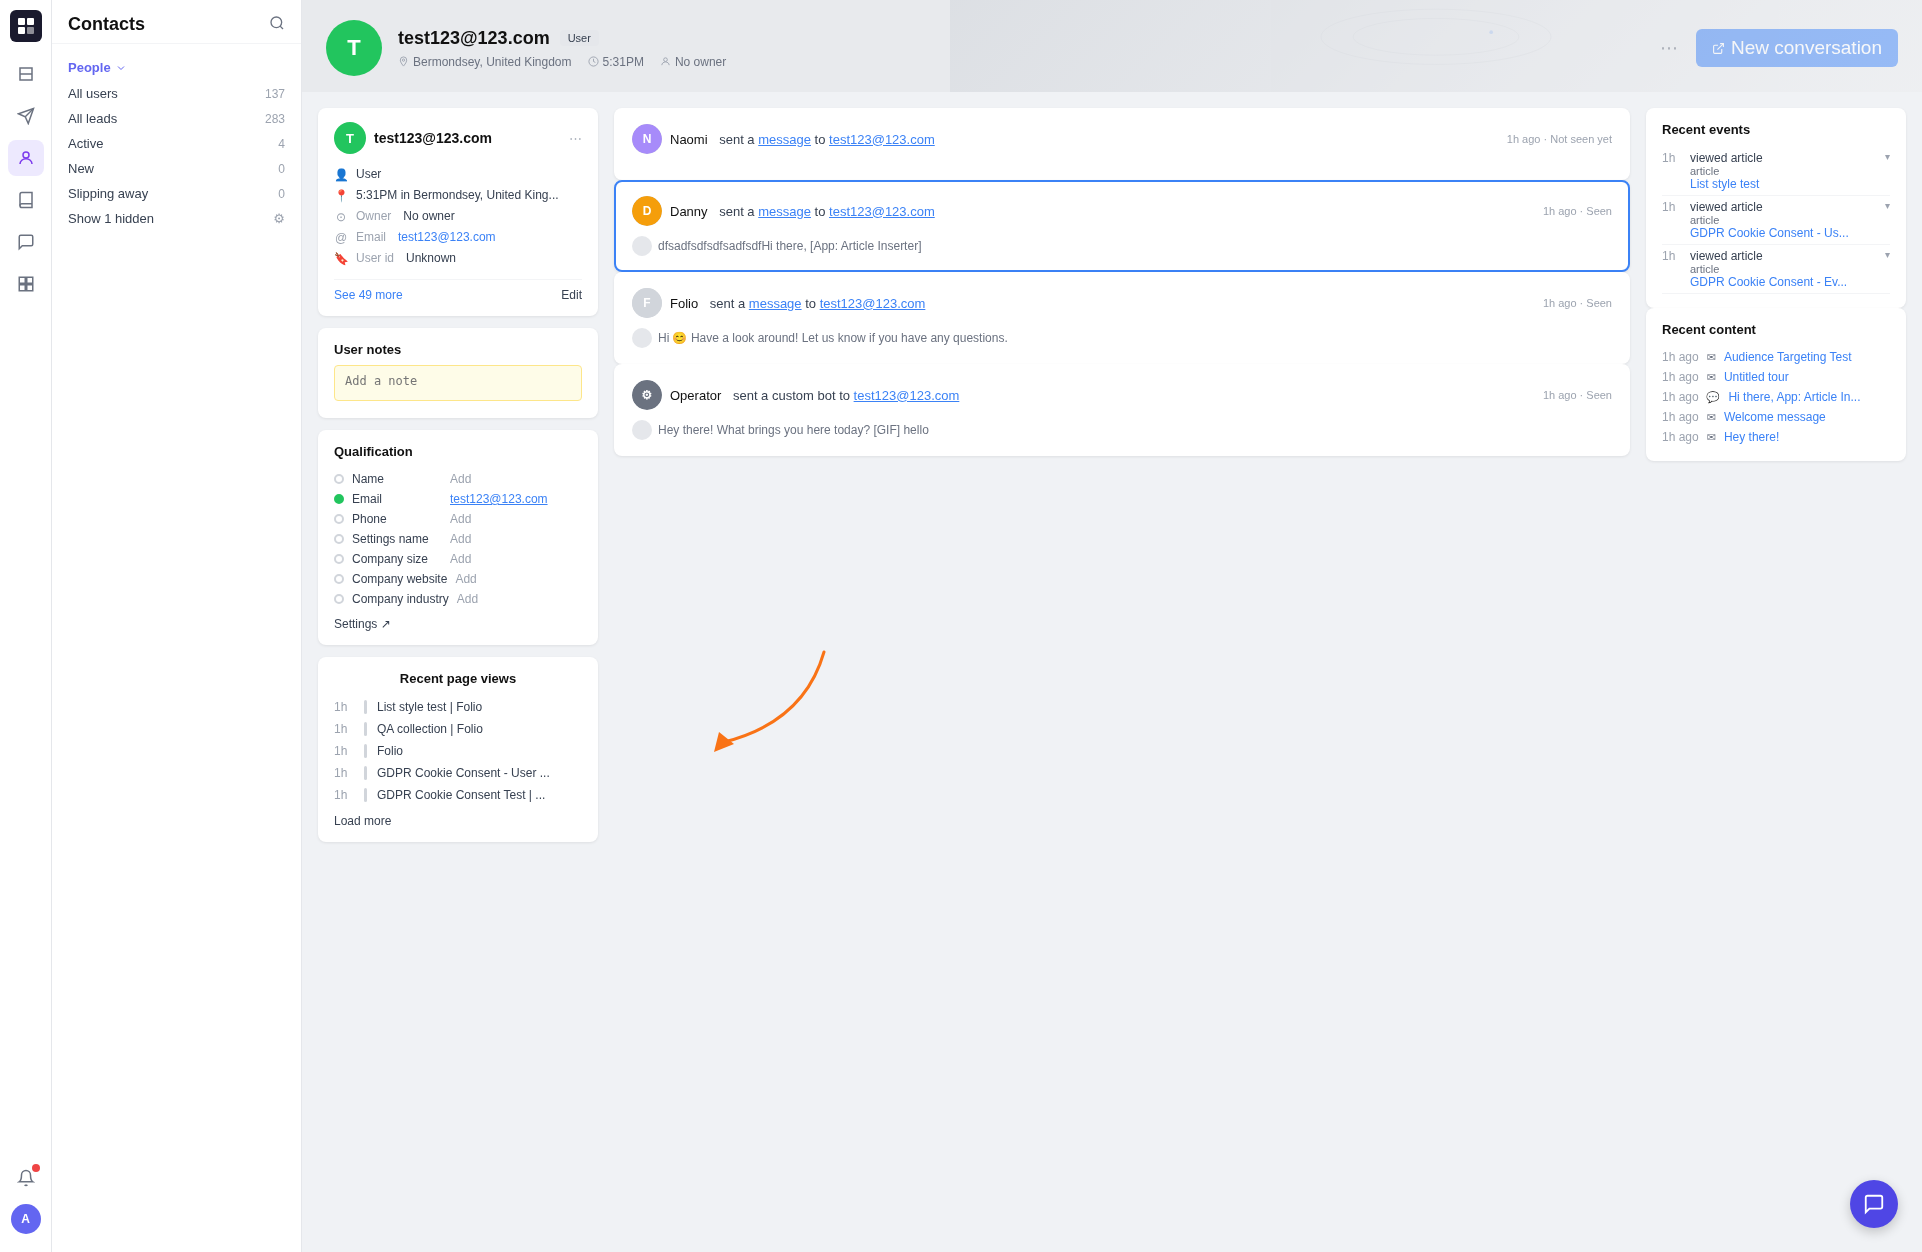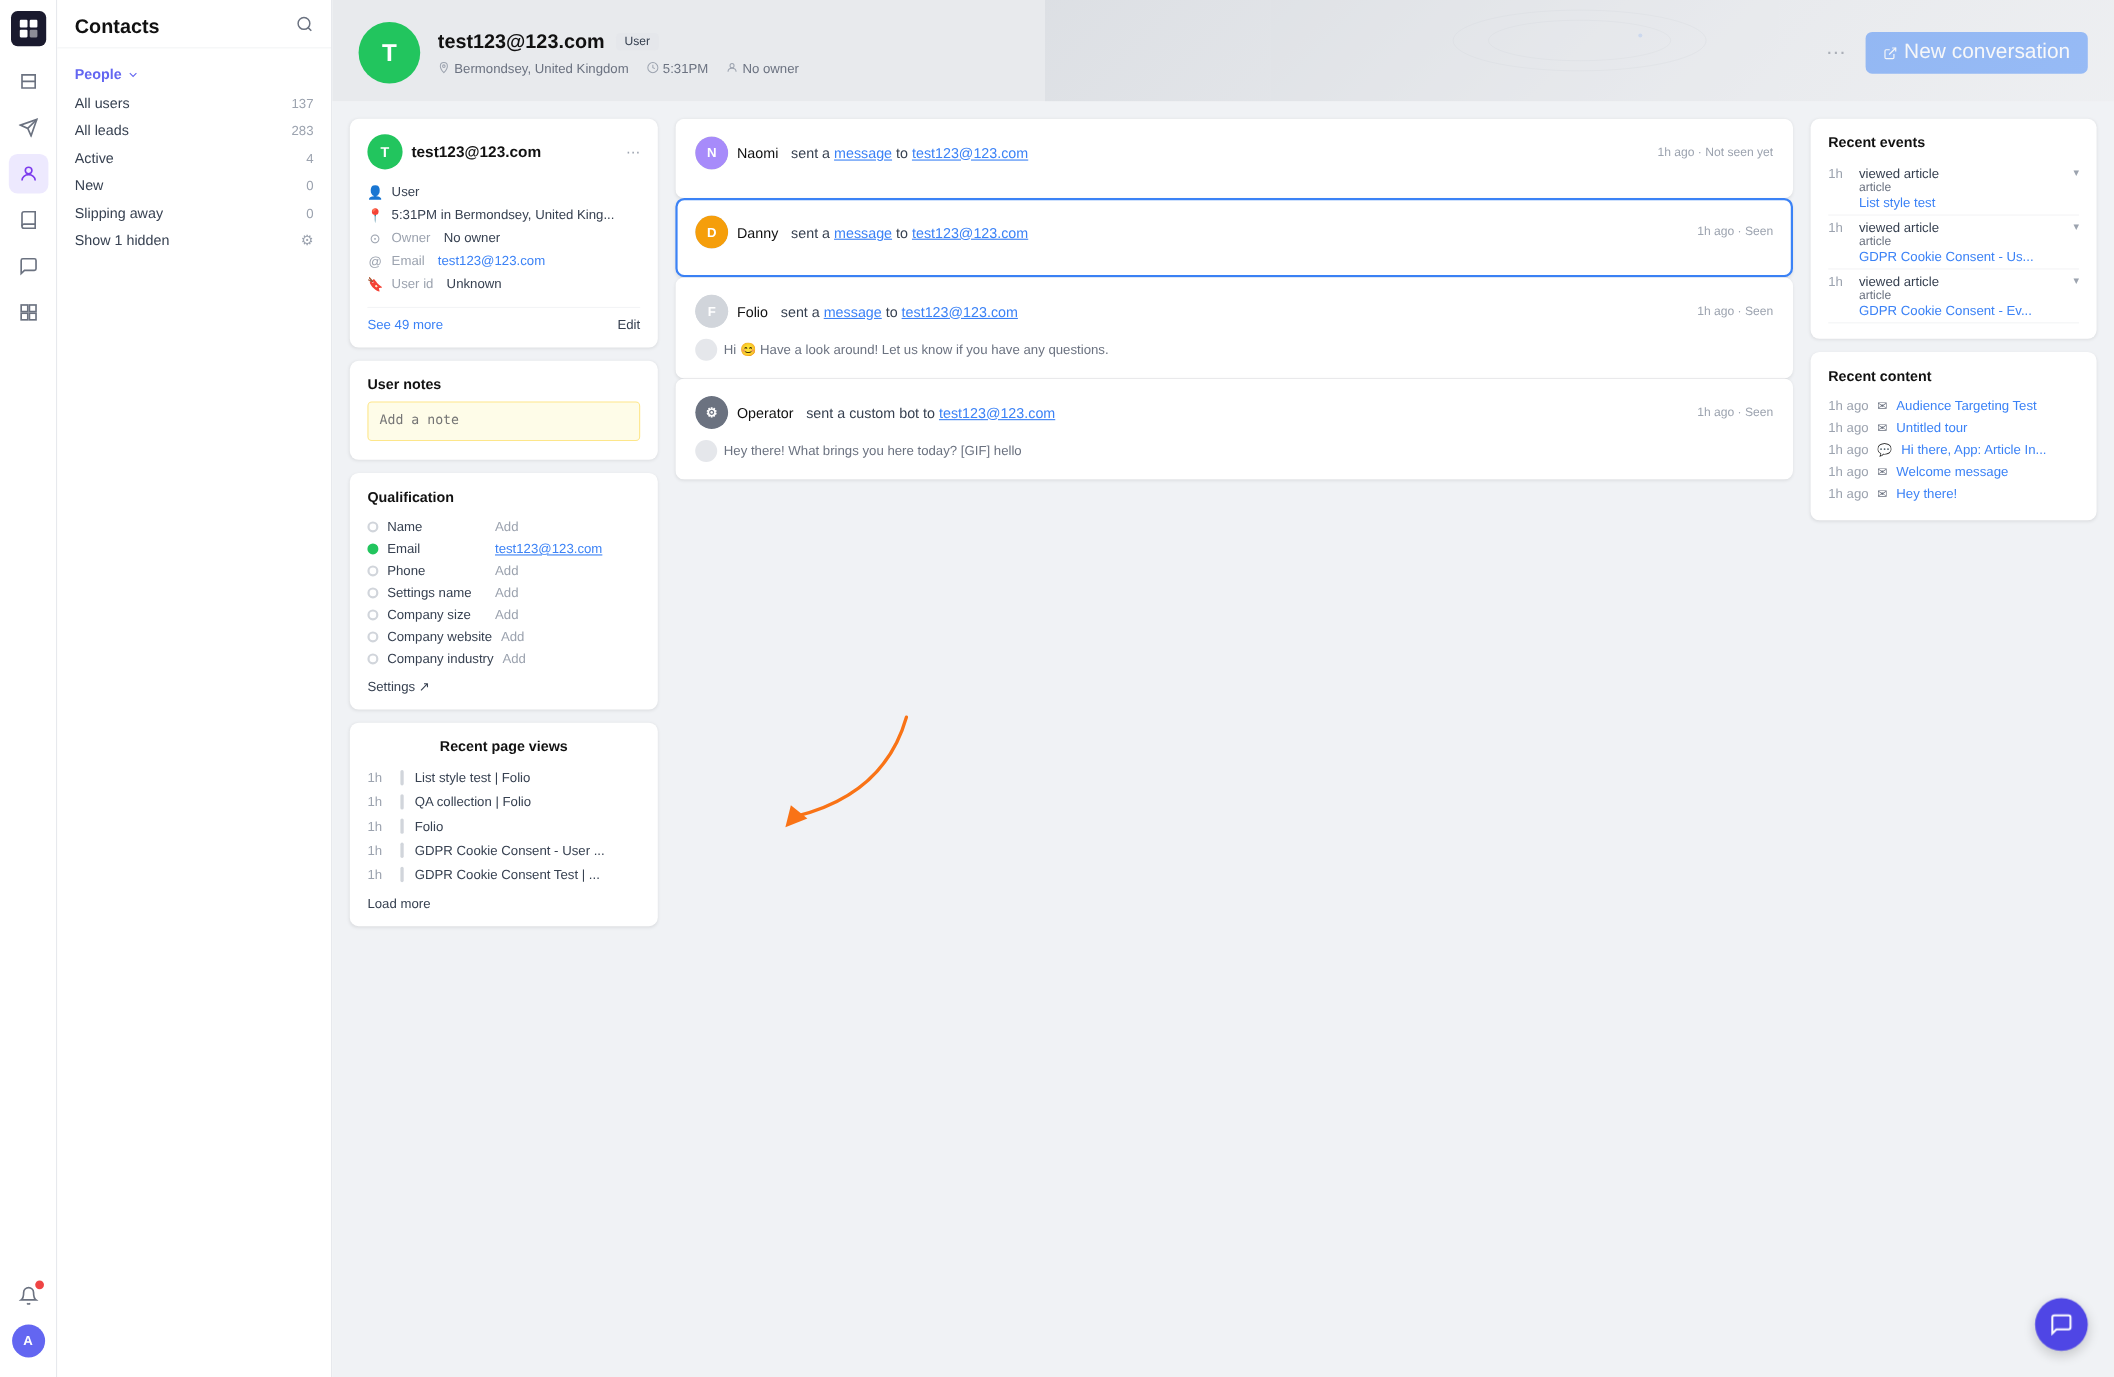--- a/index.html
+++ b/index.html
@@ -306,21 +306,21 @@
     }
     .conv-body-avatar {
       width: 20px; height: 20px;
       border-radius: 50%;
       background: #e5e7eb;
       flex-shrink: 0;
     }
     .conv-text { overflow: hidden; white-space: nowrap; text-overflow: ellipsis; }
 
     
-    .right-panel { display: flex; flex-direction: column; gap: 12px; }
+    .right-panel { display: flex; flex-direction: column; }
     .recent-title { font-size: 13px; font-weight: 600; color: #111; margin-bottom: 10px; }
 
     .content-row {
       display: flex;
       align-items: center;
       gap: 8px;
       padding: 3px 0;
       font-size: 12px;
     }
     .content-time { color: #9ca3af; min-width: 30px; }
@@ -641,20 +641,24 @@
   </div>
             <div class="conv-card highlighted">
     <div class="conv-header">
       <div class="conv-avatar">
         <div class="conv-avatar-img" style="background:#f59e0b;">D</div>
       </div>
       <span class="conv-sender">Danny</span>
       <span style="font-size:13px; color:#374151;">&nbsp;sent a <a href="#" class="conv-link">message</a> to <a href="#" class="conv-link">test123@123.com</a></span>
       <span class="conv-time">1h ago · Seen</span>
     </div>
+    <div class="conv-body">
+      <div class="conv-body-avatar"></div>
+      <span class="conv-text">dfsadfsdfsdfsadfsdfHi there, [App: Article Inserter]</span>
+    </div>
   </div>
             <div class="conv-card">
     <div class="conv-header">
       <div class="conv-avatar">
         <div class="conv-avatar-img" style="background:#d1d5db;">F</div>
       </div>
       <span class="conv-sender">Folio</span>
       <span style="font-size:13px; color:#374151;">&nbsp;sent a <a href="#" class="conv-link">message</a> to <a href="#" class="conv-link">test123@123.com</a></span>
       <span class="conv-time">1h ago · Seen</span>
     </div>

